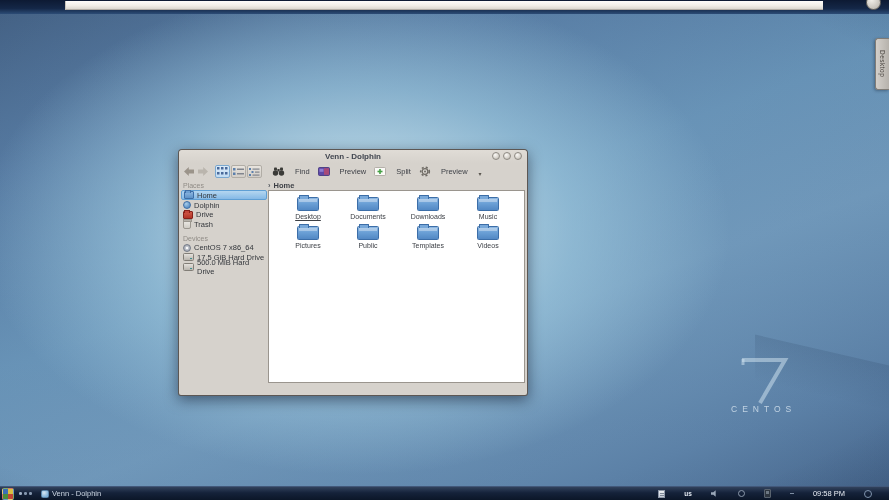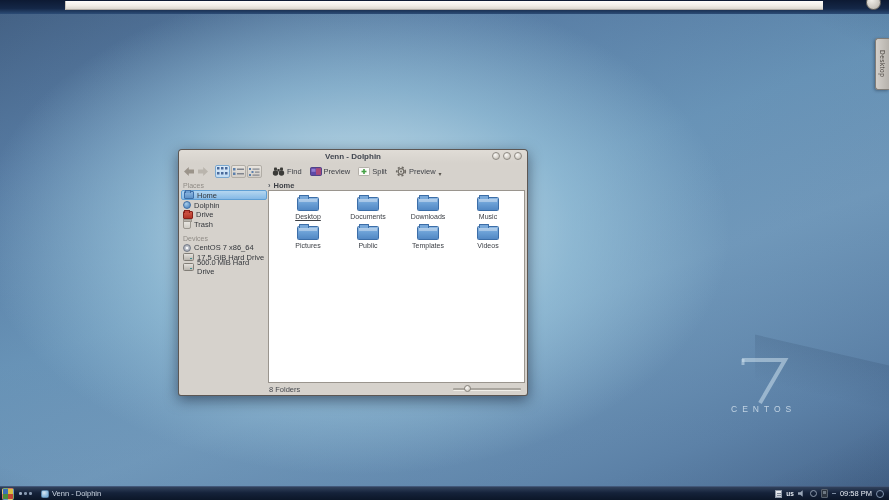--- a/index.html
+++ b/index.html
@@ -53,21 +53,21 @@
   .toolbar{position:absolute;left:0;top:13px;right:0;height:17px;display:flex;
     align-items:center;gap:4px;padding-left:5px;}
   .nav-arrow{width:10px;height:9px;background:#9b948a;
     clip-path:polygon(0 50%,48% 0,48% 28%,100% 28%,100% 72%,48% 72%,48% 100%);}
   .nav-arrow.fwd{transform:scaleX(-1);background:#bab5ad;margin-right:3px;}
   .vmgroup{display:flex;gap:1px;margin-right:4px;}
   .vmbtn{width:15px;height:13px;border:1px solid #b1ada6;border-radius:2px;
     background:linear-gradient(to bottom,#e8e4de,#d2cec8);
     display:flex;align-items:center;justify-content:center;box-sizing:border-box;}
   .vmbtn.sel{background:linear-gradient(to bottom,#dcebf8,#c2dcf2);border-color:#7aa8d0;}
-  .tbtn{display:flex;align-items:center;gap:2px;font-size:7.5px;color:#3c3f45;padding:0 2px;}
+  .tbtn{display:flex;align-items:center;gap:10px;font-size:7.5px;color:#3c3f45;padding:0 2px;}
   .caret{font-size:6px;color:#5a564f;margin-left:1px;position:relative;top:2px;}
   .crumb{position:absolute;left:89px;top:31px;height:9px;font-size:7.5px;font-weight:bold;
     color:#3c3f45;display:flex;align-items:center;gap:3px;}
   .crumb .chev{font-weight:bold;color:#55595f;}
   
   .sidebar{position:absolute;left:2px;top:31px;width:86px;}
   .sb-h{font-size:7px;color:#908c86;margin:1px 0 1px 2px;}
   .sb-row{display:flex;align-items:center;gap:3px;font-size:7.5px;color:#33363b;
     height:9px;padding-left:2px;border-radius:2px;margin-bottom:0.5px;}
   .sb-row.sel{background:linear-gradient(to bottom,#b4d6f0,#85b9e6);
@@ -127,21 +127,21 @@
   .kickoff{width:10px;height:10px;margin-left:2px;border-radius:2px;
     background:conic-gradient(#d8bf42 0 25%, #c04634 0 50%, #4a8e3c 0 75%, #3d6fb5 0);
     border:1px solid rgba(255,255,255,0.25);}
   .pager{width:14px;height:3px;margin-left:5px;position:relative;}
   .pager::before{content:"";position:absolute;left:0;top:0;width:2.5px;height:2.5px;border-radius:50%;
     background:#9fb0c6;box-shadow:5px 0 0 #8496ae, 10px 0 0 #8496ae;}
   .task{display:flex;align-items:center;gap:3px;margin-left:8px;font-size:7.5px;color:#ccd6e3;}
   .task-ic{width:8px;height:8px;border-radius:1.5px;
     background:radial-gradient(circle at 35% 30%, #d7e7f4, #7fb0d8 75%);
     border:1px solid #5a87ad;box-sizing:border-box;}
-  .tray{margin-left:auto;display:flex;align-items:center;gap:4px;padding-right:3px;}
+  .tray{margin-left:auto;display:flex;align-items:center;gap:19px;padding-right:15px;}
   .klip{width:7px;height:8px;background:linear-gradient(#eef0f3,#c6ccd6);
     border:1px solid #8e98a8;box-sizing:border-box;position:relative;}
   .klip::before{content:"";position:absolute;left:1px;top:2px;width:3.5px;height:0.8px;
     background:#7e8898;box-shadow:0 2px 0 #7e8898;}
   .kbd{font-size:6.5px;font-weight:bold;color:#e6ecf4;}
   .spk{width:8px;height:8px;background:#9aa7b8;
     clip-path:polygon(0 35%,30% 35%,60% 8%,60% 92%,30% 65%,0 65%);}
   .notif{width:7px;height:7px;border-radius:50%;border:1.5px solid #8b98aa;box-sizing:border-box;}
   .devnot{width:7px;height:9px;background:#2e3640;border:1px solid #59636f;box-sizing:border-box;
     border-radius:1px;position:relative;}
@@ -326,26 +326,20 @@
         <span class="ficon"></span>
         <span class="flabel">Templates</span>
       </div>
       <div class="cell">
         <span class="ficon"></span>
         <span class="flabel">Videos</span>
       </div>
     </div>
   </div>
 
-  <div class="statusbar">
-    <span class="sum">8 Folders</span>
-    <span class="slider">
-      <span class="knob"></span>
-    </span>
-  </div>
 </div>
 
 <div class="taskbar">
   <span class="kickoff"></span>
   <span class="pager"></span>
   <span class="task">
     <span class="task-ic"></span>
     <span>Venn - Dolphin</span>
   </span>
   <span class="tray">

